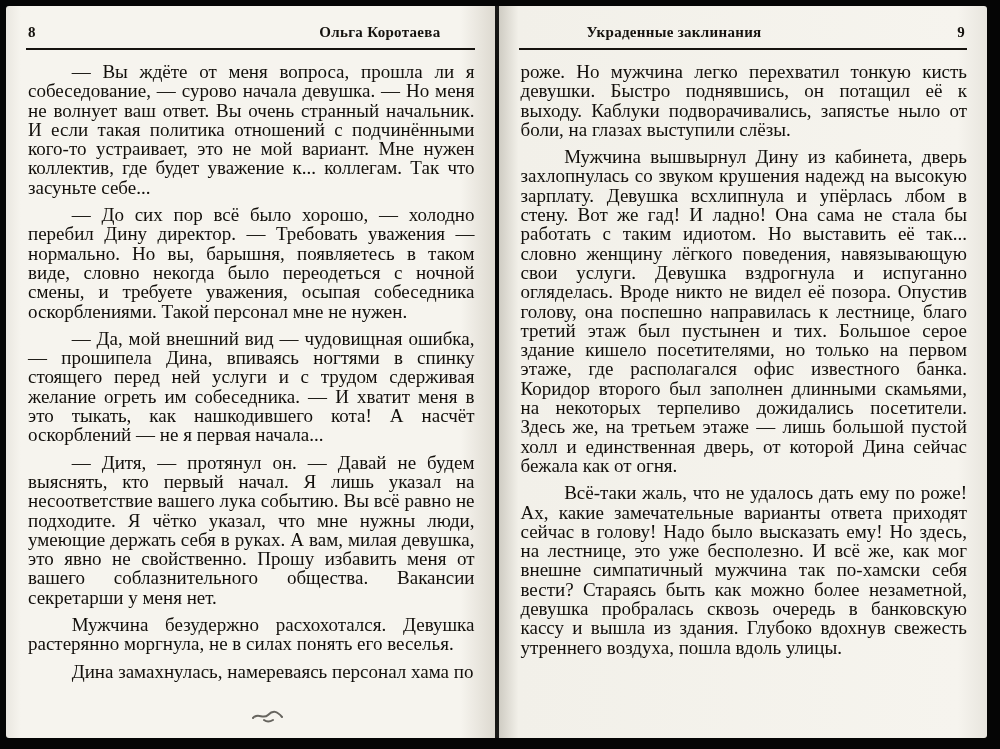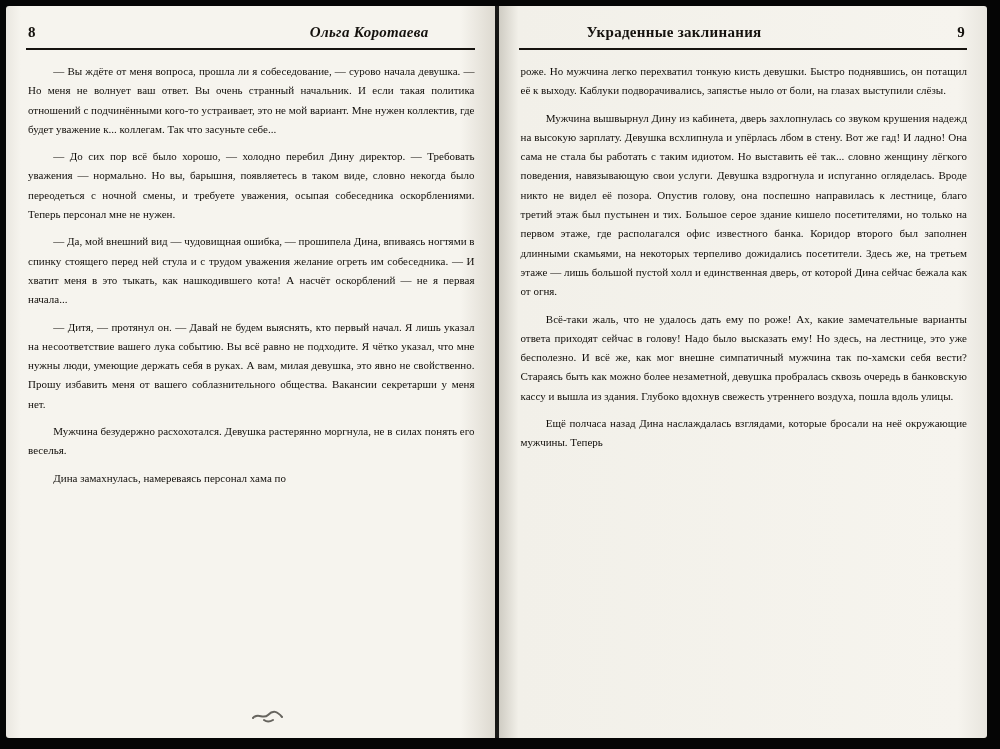--- a/index.html
+++ b/index.html
@@ -31,25 +31,25 @@
   }
   .page-header{
     position:relative;height:26px;margin:16px 20px 0 20px;
     font-weight:bold;font-size:15px;letter-spacing:.02em;
     border-bottom:2px solid #16130f;
   }
   .page-num{position:absolute;top:2px;}
   .page.left .page-num{left:2px;}
   .page.right .page-num{right:2px;}
   .running-title{position:absolute;top:2px;white-space:nowrap;}
-  .page.left .running-title{right:46px;font-style:italic;}
+  .page.left .running-title{right:34px;}
   .page.right .running-title{left:40px;margin-left:28px;}
   .text-block{
     margin:12px 20px 0 22px;
-    font-size:11px;line-height:19.3px;
+    font-size:19px;line-height:19.3px;
     text-align:justify;
     color:#120f0b;
   }
   .text-block p{
     margin:0 0 8px 0;
     text-indent:2.3em;
   }
   .text-block p.no-indent{text-indent:0;margin-top:11px;}
   .ink-smudge{
     position:absolute;left:243px;bottom:14px;opacity:.85;
@@ -60,39 +60,38 @@
 
 <div class="spread">
 
   <div class="page left">
     <div class="page-header">
       <span class="page-num">8</span>
       <span class="running-title">Ольга Коротаева</span>
     </div>
     <div class="text-block">
       <p>— Вы ждёте от меня вопроса, прошла ли я собеседование, — сурово начала девушка. — Но меня не волнует ваш ответ. Вы очень странный начальник. И если такая политика отношений с подчинёнными кого-то устраивает, это не мой вариант. Мне нужен коллектив, где будет уважение к... коллегам. Так что засуньте себе...</p>
-      <p>— До сих пор всё было хорошо, — холодно перебил Дину директор. — Требовать уважения — нормально. Но вы, барышня, появляетесь в таком виде, словно некогда было переодеться с ночной смены, и требуете уважения, осыпая собеседника оскорблениями. Теперь персонал мне не нужен.</p>
-      <p>— Да, мой внешний вид — чудовищная ошибка, — прошипела Дина, впиваясь ногтями в спинку стоящего перед ней стула и с трудом уважения желание огреть им собеседника. — И хватит меня в это тыкать, как нашкодившего кота! А насчёт оскорблений — не я первая начала...</p>
+      <p>— До сих пор всё было хорошо, — холодно перебил Дину директор. — Требовать уважения — нормально. Но вы, барышня, появляетесь в таком виде, словно некогда было переодеться с ночной смены, и требуете уважения, осыпая собеседника оскорблениями. Такой персонал мне не нужен.</p>
+      <p>— Да, мой внешний вид — чудовищная ошибка, — прошипела Дина, впиваясь ногтями в спинку стоящего перед ней услуги и с трудом сдерживая желание огреть им собеседника. — И хватит меня в это тыкать, как нашкодившего кота! А насчёт оскорблений — не я первая начала...</p>
       <p>— Дитя, — протянул он. — Давай не будем выяснять, кто первый начал. Я лишь указал на несоответствие вашего лука событию. Вы всё равно не подходите. Я чётко указал, что мне нужны люди, умеющие держать себя в руках. А вам, милая девушка, это явно не свойственно. Прошу избавить меня от вашего соблазнительного общества. Вакансии секретарши у меня нет.</p>
       <p>Мужчина безудержно расхохотался. Девушка растерянно моргнула, не в силах понять его веселья.</p>
       <p>Дина замахнулась, намереваясь персонал хама по</p>
     </div>
     <svg class="ink-smudge" width="38" height="16" viewBox="0 0 38 16">
       <path d="M4 10 C 9 4, 14 12, 19 7 S 28 3, 33 9 M 15 12 q 4 3 9 0" fill="none" stroke="#23201a" stroke-width="2" stroke-linecap="round" opacity="0.8"></path>
     </svg>
   </div>
 
   <div class="gutter"></div>
 
   <div class="page right">
     <div class="page-header">
       <span class="running-title">Украденные заклинания</span>
       <span class="page-num">9</span>
     </div>
     <div class="text-block">
       <p class="no-indent">роже. Но мужчина легко перехватил тонкую кисть девушки. Быстро поднявшись, он потащил её к выходу. Каблуки подворачивались, запястье ныло от боли, на глазах выступили слёзы.</p>
       <p>Мужчина вышвырнул Дину из кабинета, дверь захлопнулась со звуком крушения надежд на высокую зарплату. Девушка всхлипнула и упёрлась лбом в стену. Вот же гад! И ладно! Она сама не стала бы работать с таким идиотом. Но выставить её так... словно женщину лёгкого поведения, навязывающую свои услуги. Девушка вздрогнула и испуганно огляделась. Вроде никто не видел её позора. Опустив голову, она поспешно направилась к лестнице, благо третий этаж был пустынен и тих. Большое серое здание кишело посетителями, но только на первом этаже, где располагался офис известного банка. Коридор второго был заполнен длинными скамьями, на некоторых терпеливо дожидались посетители. Здесь же, на третьем этаже — лишь большой пустой холл и единственная дверь, от которой Дина сейчас бежала как от огня.</p>
       <p>Всё-таки жаль, что не удалось дать ему по роже! Ах, какие замечательные варианты ответа приходят сейчас в голову! Надо было высказать ему! Но здесь, на лестнице, это уже бесполезно. И всё же, как мог внешне симпатичный мужчина так по-хамски себя вести? Стараясь быть как можно более незаметной, девушка пробралась сквозь очередь в банковскую кассу и вышла из здания. Глубоко вдохнув свежесть утреннего воздуха, пошла вдоль улицы.</p>
-      <p>Ещё полчаса назад Дина наслаждалась взглядами, которые бросали на неё окружающие мужчины. Теперь</p>
     </div>
   </div>
 
 </div>
 
 </body></html>

